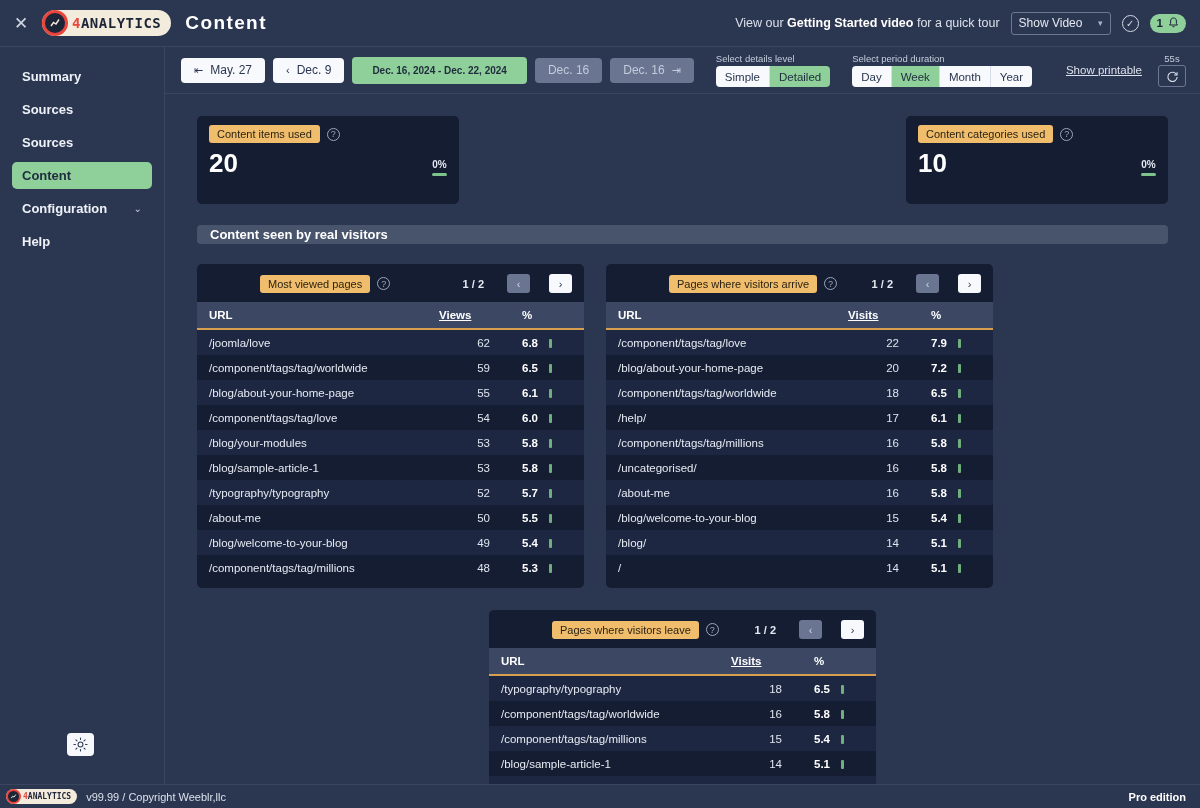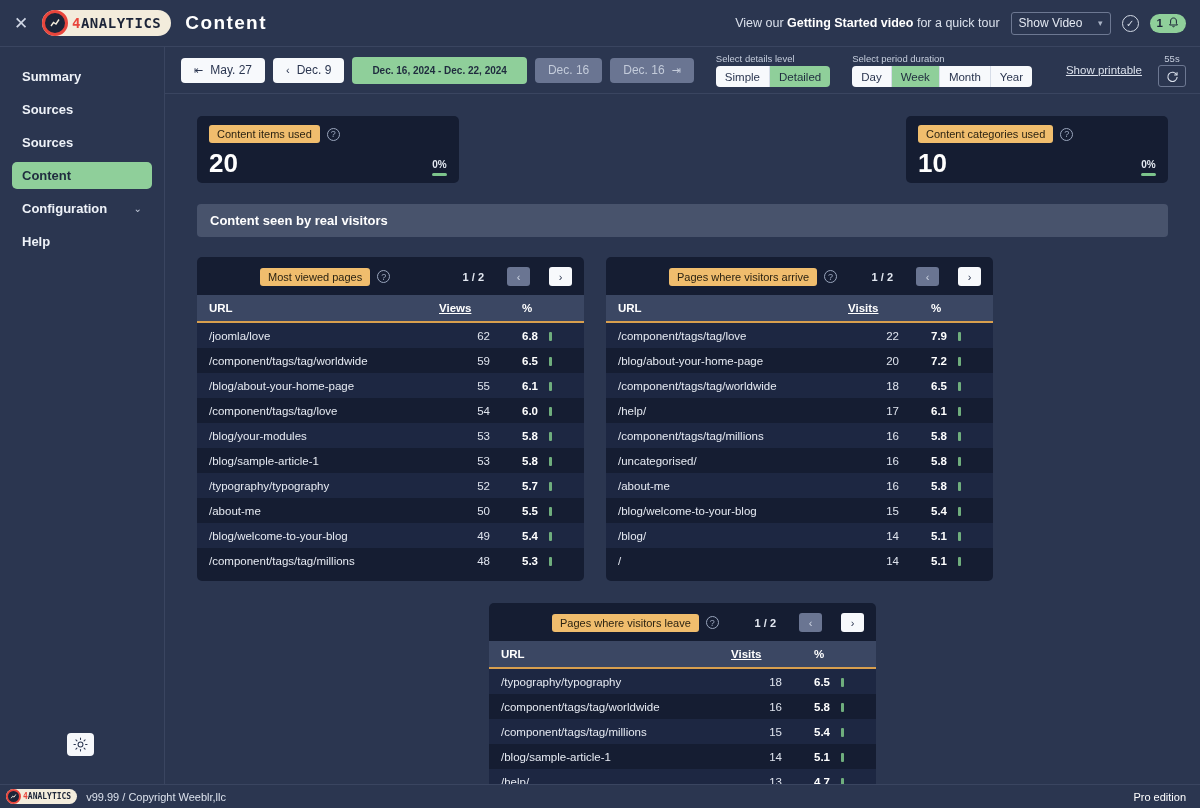--- a/index.html
+++ b/index.html
@@ -138,42 +138,42 @@
     padding: 22px 20px 0 20px;
     position: relative;
   }
   .content-scroll::-webkit-scrollbar { width: 13px; }
   .content-scroll::-webkit-scrollbar-track { background: #f3f6fa; }
   .content-scroll::-webkit-scrollbar-thumb { background: #9aa6bd; border-radius: 7px; border: 2px solid #f3f6fa; }
 
   
   .stat-row { display: flex; justify-content: space-between; padding: 0 12px; }
   .stat-card {
-    width: 262px; height: 67px; background: #151d32; border-radius: 5px;
+    width: 262px; height: 88px; background: #151d32; border-radius: 5px;
     padding: 9px 12px 8px 12px; position: relative;
   }
   .badge-row { display: flex; align-items: center; gap: 7px; }
   .badge-orange {
     background: #f0bd6d; color: #2b2312; font-size: 11px;
     border-radius: 3px; padding: 3px 8px; white-space: nowrap; cursor: pointer;
   }
   .help-ico {
     width: 13px; height: 13px; border-radius: 50%; border: 1px solid #9aa6bd;
     color: #9aa6bd; font-size: 9px; display: flex; align-items: center; justify-content: center;
     cursor: pointer;
   }
   .stat-bottom { display: flex; align-items: flex-end; justify-content: space-between; margin-top: 7px; }
   .stat-number { color: #ffffff; font-size: 26px; font-weight: bold; line-height: 1; }
   .stat-delta { display: flex; flex-direction: column; align-items: center; gap: 3px; }
   .stat-pct { color: #e3e8f1; font-size: 10px; font-weight: bold; }
   .stat-dash { width: 15px; height: 3px; background: #7dc48c; border-radius: 2px; }
 
   
   .section-head {
-    margin: 21px 12px 0 12px; height: 33px; background: #48536c; border-radius: 4px;
+    margin: 21px 12px 0 12px; height: 19px; background: #48536c; border-radius: 4px;
     display: flex; align-items: center; padding: 0 13px;
     color: #ffffff; font-size: 13px; font-weight: bold;
   }
 
   
   .panel-row { display: flex; gap: 22px; margin-top: 20px; padding: 0 12px; }
   .panel {
     background: #151d32; border-radius: 5px; padding: 10px 0 8px 0;
     width: 387px;
   }
@@ -223,21 +223,21 @@
     height: 15px; padding-right: 6px; margin-right: 9px;
   }
   .footer-circle {
     width: 15px; height: 15px; border-radius: 50%; background: #1c2438;
     border: 2px solid #e8453c; display: flex; align-items: center; justify-content: center;
     margin-right: 2px;
   }
   .footer-word { font-size: 8px; font-weight: bold; color: #1c2438; font-family: "DejaVu Sans Mono", monospace; }
   .footer-word .four { color: #e8453c; }
   .footer-text { color: #dbe1ec; font-size: 11px; }
-  .footer-right { margin-left: auto; color: #ffffff; font-size: 11px; font-weight: normal; }
+  .footer-right { margin-left: auto; color: #ffffff; font-size: 11px; font-weight: bold; }
 </style>
 </head>
 <body>
 
 <div class="app">
 
   <div class="topbar">
     <div class="close-x">✕</div>
     <div class="brand-logo">
       <div class="brand-circle">

